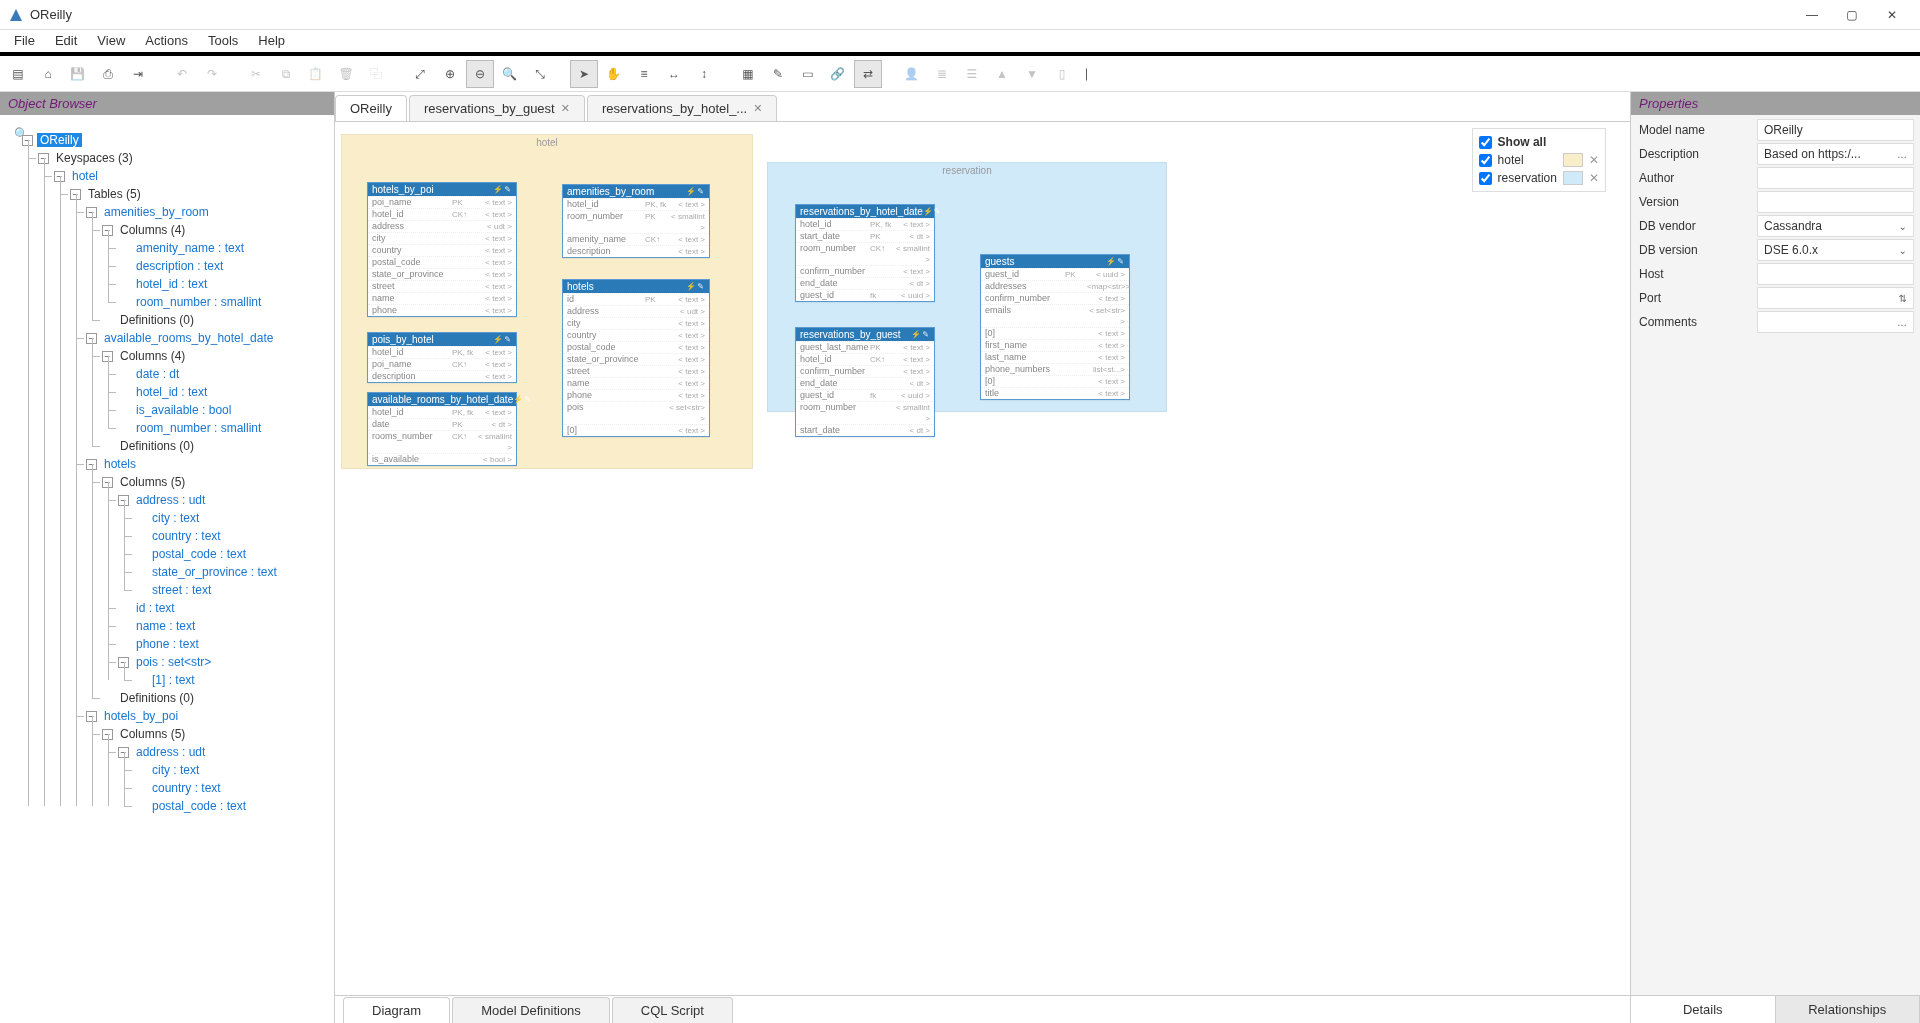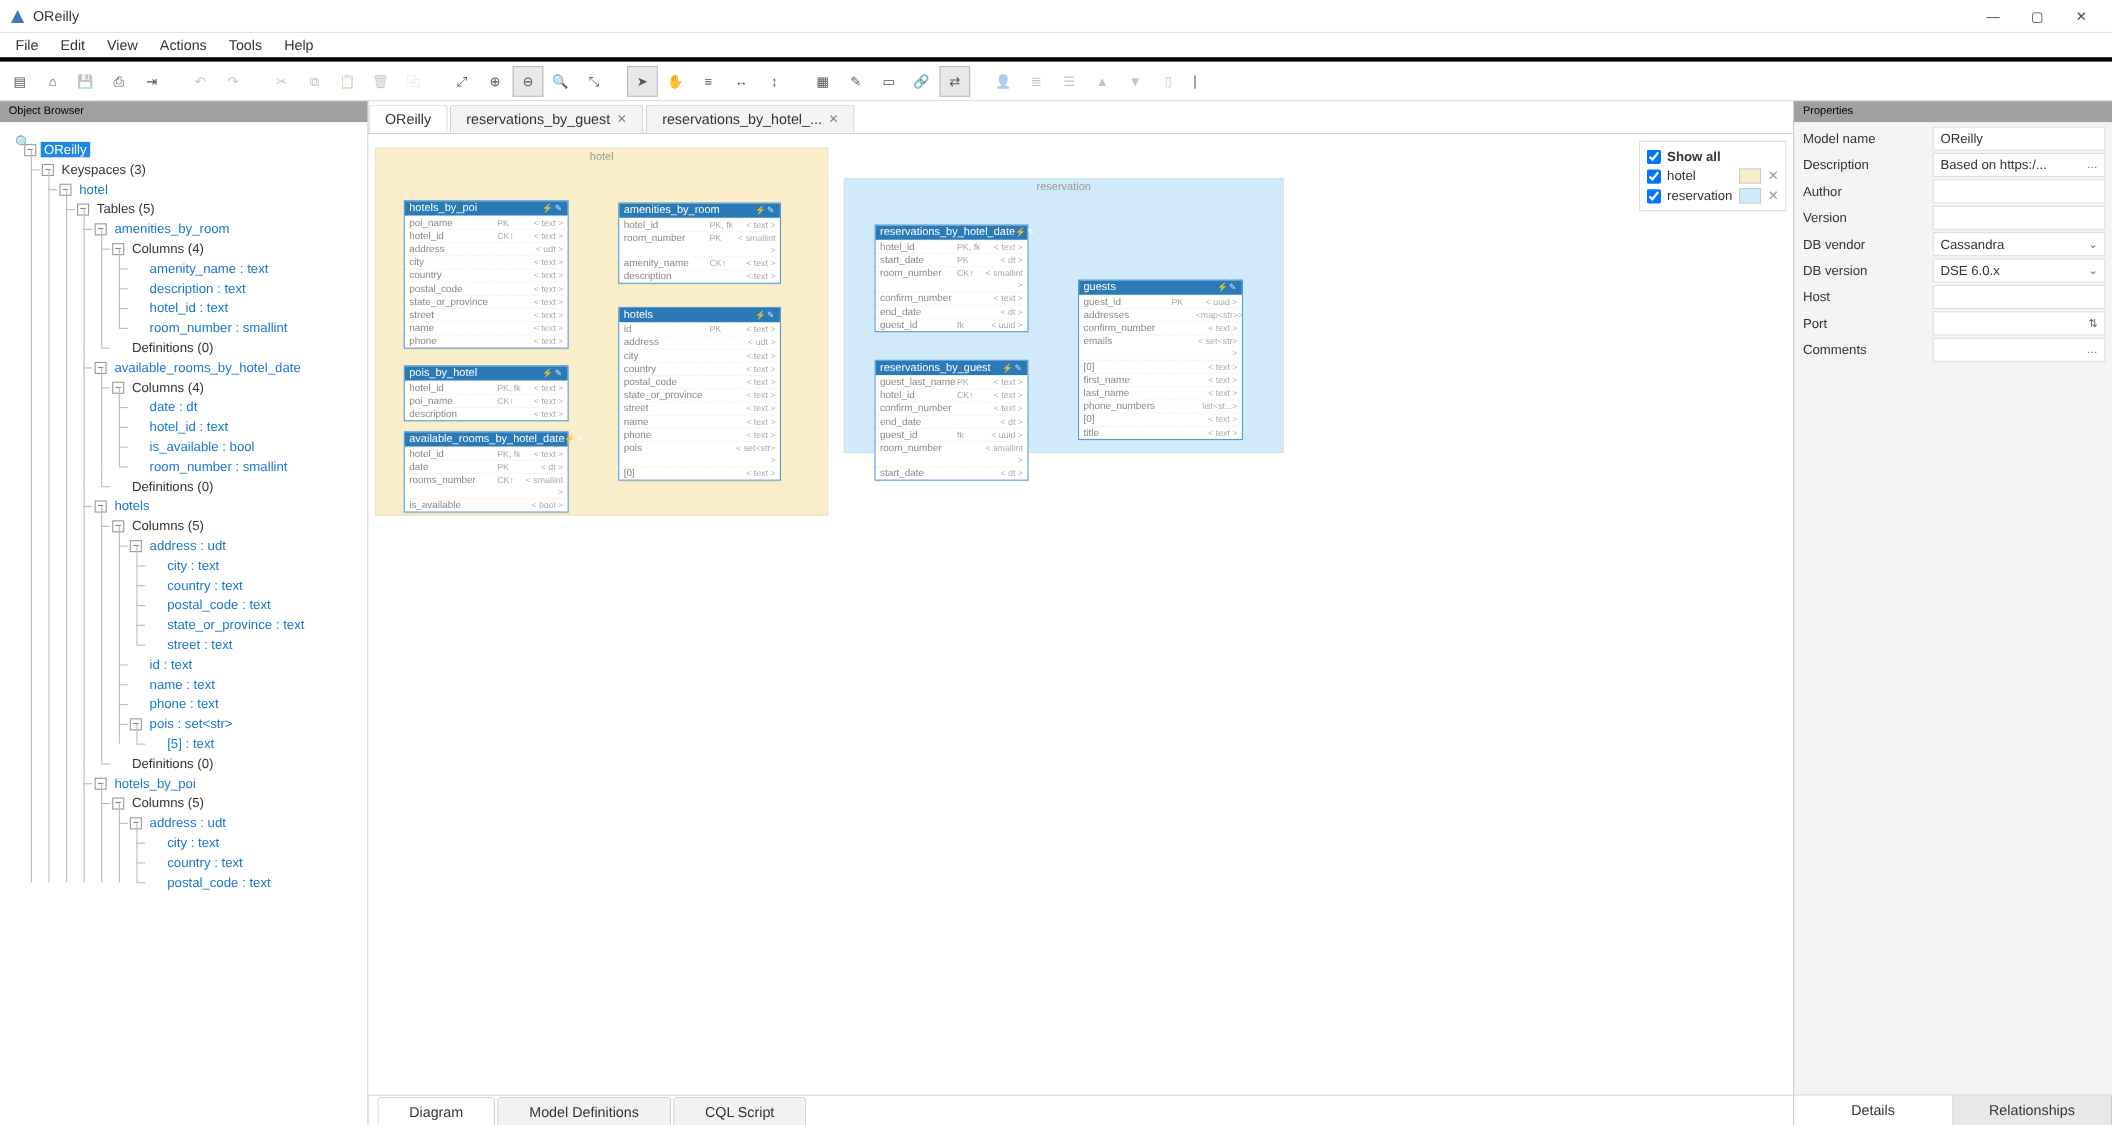--- a/index.html
+++ b/index.html
@@ -11,21 +11,21 @@
 .menubar { height: 26px; display: flex; align-items: flex-end; padding: 0 4px; border-bottom: 4px solid #000000; }
 .menubar .menu-item { padding: 4px 10px; cursor: pointer; font-size: 13px; }
 .toolbar { height: 36px; display: flex; align-items: center; padding: 0 4px; border-bottom: 1px solid #ddd; gap: 2px; }
 .toolbar .tbtn { width: 28px; height: 28px; display: inline-flex; align-items: center; justify-content: center; cursor: pointer; border: 1px solid transparent; color:#555; }
 .toolbar .tsep { width: 12px; }
 .toolbar .tbtn.active { background:#e8e8e8; border-color:#bbb; }
 .toolbar .tbtn.disabled { opacity:0.35; cursor:default; }
 
 .main-area { display: flex; height: calc(100vh - 92px); }
 .left-panel { width: 335px; border-right: 1px solid #ccc; display: flex; flex-direction: column; background:#fff; }
-.panel-header { background: #a0a0a0; color: #000000; font-size: 10px; padding: 4px 8px; }
+.panel-header { background: #a0a0a0; color: #701a75; font-size: 13px; padding: 4px 8px; font-style: italic; }
 .search-wrap { padding: 8px; }
 .search-input { width: 100%; border: 1px solid #ccc; padding: 4px 6px 4px 24px; font-size: 13px; background: #fff; }
 .search-wrap { position: relative; }
 .search-wrap .si { position:absolute; left:14px; top:12px; color:#888; font-size:12px; }
 .tree-scroll { flex:1; overflow-y:auto; padding: 0 6px 12px 6px; position:relative; }
 .tree-scroll::-webkit-scrollbar { width:10px; }
 .tree-scroll::-webkit-scrollbar-thumb { background:#ccc; }
 .tree ul { list-style: none; padding-left: 16px; }
 .tree li { position: relative; line-height: 18px; white-space: nowrap; }
 .tree li::before { content:''; position:absolute; left:-10px; top:9px; width:8px; height:1px; background:#bbb; }
@@ -49,21 +49,21 @@
 .region .rlabel { position:absolute; top:2px; left:50%; transform:translateX(-50%); font-size:10px; color:#999; }
 
 .entity { position:absolute; background:#fff; border:1px solid #5b9bd5; box-shadow:0 1px 1px rgba(0,0,0,0.05); font-size:9px; }
 .entity .eh { background:#2a7ab8; color:#fff; text-align:center; padding:1px 4px; font-size:10px; display:flex; justify-content:space-between; align-items:center; }
 .entity .eh .ei { font-size:8px; opacity:0.8; letter-spacing:1px; }
 .entity .row { display:flex; padding:0 4px; line-height:11px; color:#666; border-top:1px dotted #eee; }
 .entity .row .c1 { flex:1; color:#888; }
 .entity .row .c2 { width:22px; color:#aaa; font-size:8px; text-align:left; }
 .entity .row .c3 { width:38px; color:#aaa; font-size:8px; text-align:right; }
 
-.layers-box { position:absolute; right:6px; top:6px; background:#fff; border:1px solid #ddd; padding:4px 6px; font-size:12px; }
+.layers-box { position:absolute; right:24px; top:6px; background:#fff; border:1px solid #ddd; padding:4px 6px; font-size:12px; }
 .layers-box .lrow { display:flex; align-items:center; gap:6px; padding:2px 0; }
 .layers-box .swatch { width:20px; height:14px; border:1px solid #ccc; }
 
 .bottom-tabs { height:28px; display:flex; align-items:flex-end; border-top:1px solid #ccc; padding-left:8px; }
 .bottom-tab { padding:5px 28px; border-top:1px solid #ccc; border-left:1px solid #ccc; border-right:1px solid #ccc; border-top-left-radius:4px; border-top-right-radius:4px; font-size:13px; cursor:pointer; background:#f2f2f2; margin-right:2px; }
 .bottom-tab.active { background:#fff;margin-top:20px; }
 
 .right-panel { width:290px; border-left:1px solid #ccc; display:flex; flex-direction:column; background:#f4f4f4; }
 .right-panel .form { padding:4px 6px; flex:1; }
 .prop-row { display:flex; align-items:center; margin-bottom:2px; }
@@ -177,21 +177,21 @@
                                         <li><span style="display: inline-block; width: 15px;"></span><span class="label link">city : text</span></li>
                                         <li><span style="display: inline-block; width: 15px;"></span><span class="label link">country : text</span></li>
                                         <li><span style="display: inline-block; width: 15px;"></span><span class="label link">postal_code : text</span></li>
                                         <li><span style="display: inline-block; width: 15px;"></span><span class="label link">state_or_province : text</span></li>
                                         <li><span style="display: inline-block; width: 15px;"></span><span class="label link">street : text</span></li>
                                       </ul></li>
                                     <li><span style="display: inline-block; width: 15px;"></span><span class="label link">id : text</span></li>
                                     <li><span style="display: inline-block; width: 15px;"></span><span class="label link">name : text</span></li>
                                     <li><span style="display: inline-block; width: 15px;"></span><span class="label link">phone : text</span></li>
                                     <li><span class="tog">−</span><span class="label link">pois : set&lt;str&gt;</span><ul>
-                                        <li><span style="display: inline-block; width: 15px;"></span><span class="label link">[5] : text</span></li>
+                                        <li><span style="display: inline-block; width: 15px;"></span><span class="label link">[1] : text</span></li>
                                       </ul></li>
                                   </ul></li>
                                 <li><span style="display: inline-block; width: 15px;"></span><span class="label">Definitions (0)</span></li>
                               </ul></li>
                             <li><span class="tog">−</span><span class="label link">hotels_by_poi</span><ul>
                                 <li><span class="tog">−</span><span class="label">Columns (5)</span><ul>
                                     <li><span class="tog">−</span><span class="label link">address : udt</span><ul>
                                         <li><span style="display: inline-block; width: 15px;"></span><span class="label link">city : text</span></li>
                                         <li><span style="display: inline-block; width: 15px;"></span><span class="label link">country : text</span></li>
                                         <li><span style="display: inline-block; width: 15px;"></span><span class="label link">postal_code : text</span></li>

